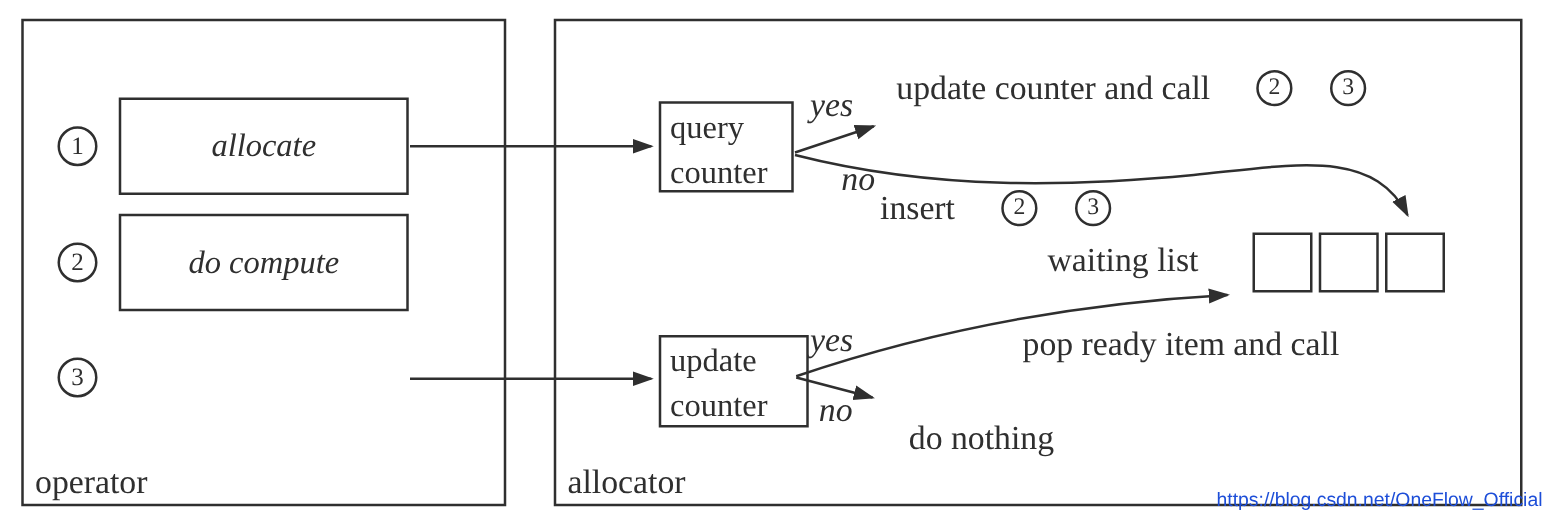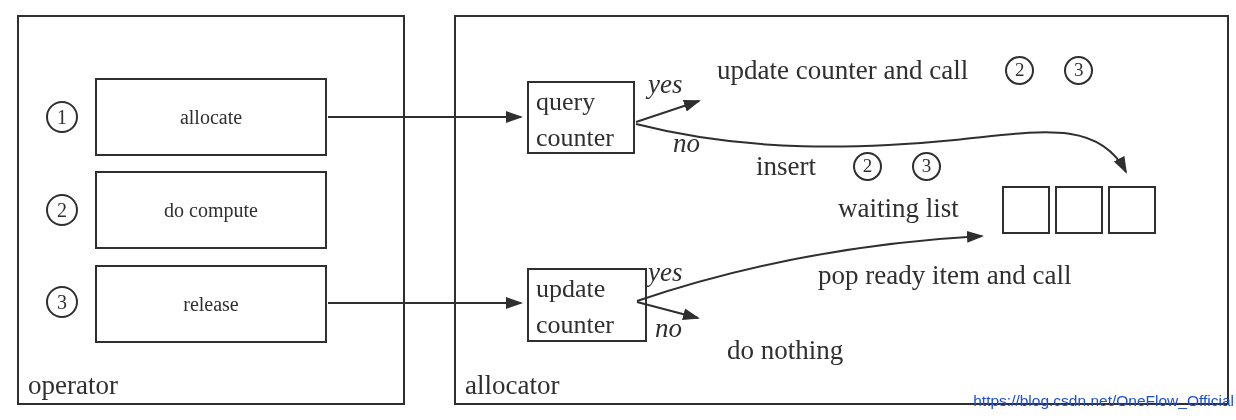--- a/index.html
+++ b/index.html
@@ -26,22 +26,23 @@
     line-height: 1;
     font-family: Liberation Serif, serif;
   }
   .op-box {
     position: absolute;
     border: 2px solid #2f2f2f;
     box-sizing: border-box;
     display: flex;
     align-items: center;
     justify-content: center;
-    font-size: 20px;
-    background: #ffffff;
+    font-size: 26px;
+    background: #ffffff;
+    font-style: italic;
   }
   .circ-num {
     position: absolute;
     width: 32px;
     height: 32px;
     border: 2px solid #2f2f2f;
     border-radius: 50%;
     box-sizing: border-box;
     display: flex;
     align-items: center;
@@ -121,59 +122,56 @@
 </style>
 </head>
 <body>
 
 <div class="canvas">
 
   <div class="outer-box" style="left:17px; top:15px; width:388px; height:390px;">
     <span class="outer-label">operator</span>
   </div>
 
-  <div class="outer-box" style="left:443px; top:15px; width:775px; height:390px;margin-left:11px;">
+  <div class="outer-box" style="left:443px; top:15px; width:775px; height:390px;">
     <span class="outer-label">allocator</span>
   </div>
 
   <div class="circ-num" style="left:46px; top:101px;">1</div>
   <div class="op-box" style="left:95px; top:78px; width:232px; height:78px;">
     <span>allocate</span>
   </div>
 
   <div class="circ-num" style="left:46px; top:194px;">2</div>
   <div class="op-box" style="left:95px; top:171px; width:232px; height:78px;">
     <span>do compute</span>
   </div>
 
   <div class="circ-num" style="left:46px; top:286px;">3</div>
-  <div class="op-box" style="left:95px; top:265px; width:232px; height:78px;">
-    <span>release</span>
-  </div>
 
   <div class="counter-box" style="left:527px; top:81px; width:108px; height:73px;">
     <div>query</div>
     <div>counter</div>
   </div>
 
   <div class="counter-box" style="left:527px; top:268px; width:120px; height:74px;">
     <div>update</div>
     <div>counter</div>
   </div>
 
   <span class="lbl lbl-italic" style="left:648px; top:69px;">yes</span>
   <span class="lbl lbl-italic" style="left:673px; top:128px;">no</span>
 
   <div class="lbl badge-row" style="left:717px; top:55px;">
     <span>update counter and call</span>
     <span class="circ-badge badge-gap">2</span>
     <span class="circ-badge badge-tight">3</span>
   </div>
 
-  <div class="lbl badge-row" style="left:756px; top:151px;text-align:center;">
+  <div class="lbl badge-row" style="left:704px; top:151px;text-align:center;">
     <span>insert</span>
     <span class="circ-badge badge-gap">2</span>
     <span class="circ-badge badge-tight">3</span>
   </div>
 
   <span class="lbl" style="left:838px; top:193px;">waiting list</span>
   <div class="slots">
       <div class="slot"></div>
       <div class="slot"></div>
       <div class="slot"></div>

